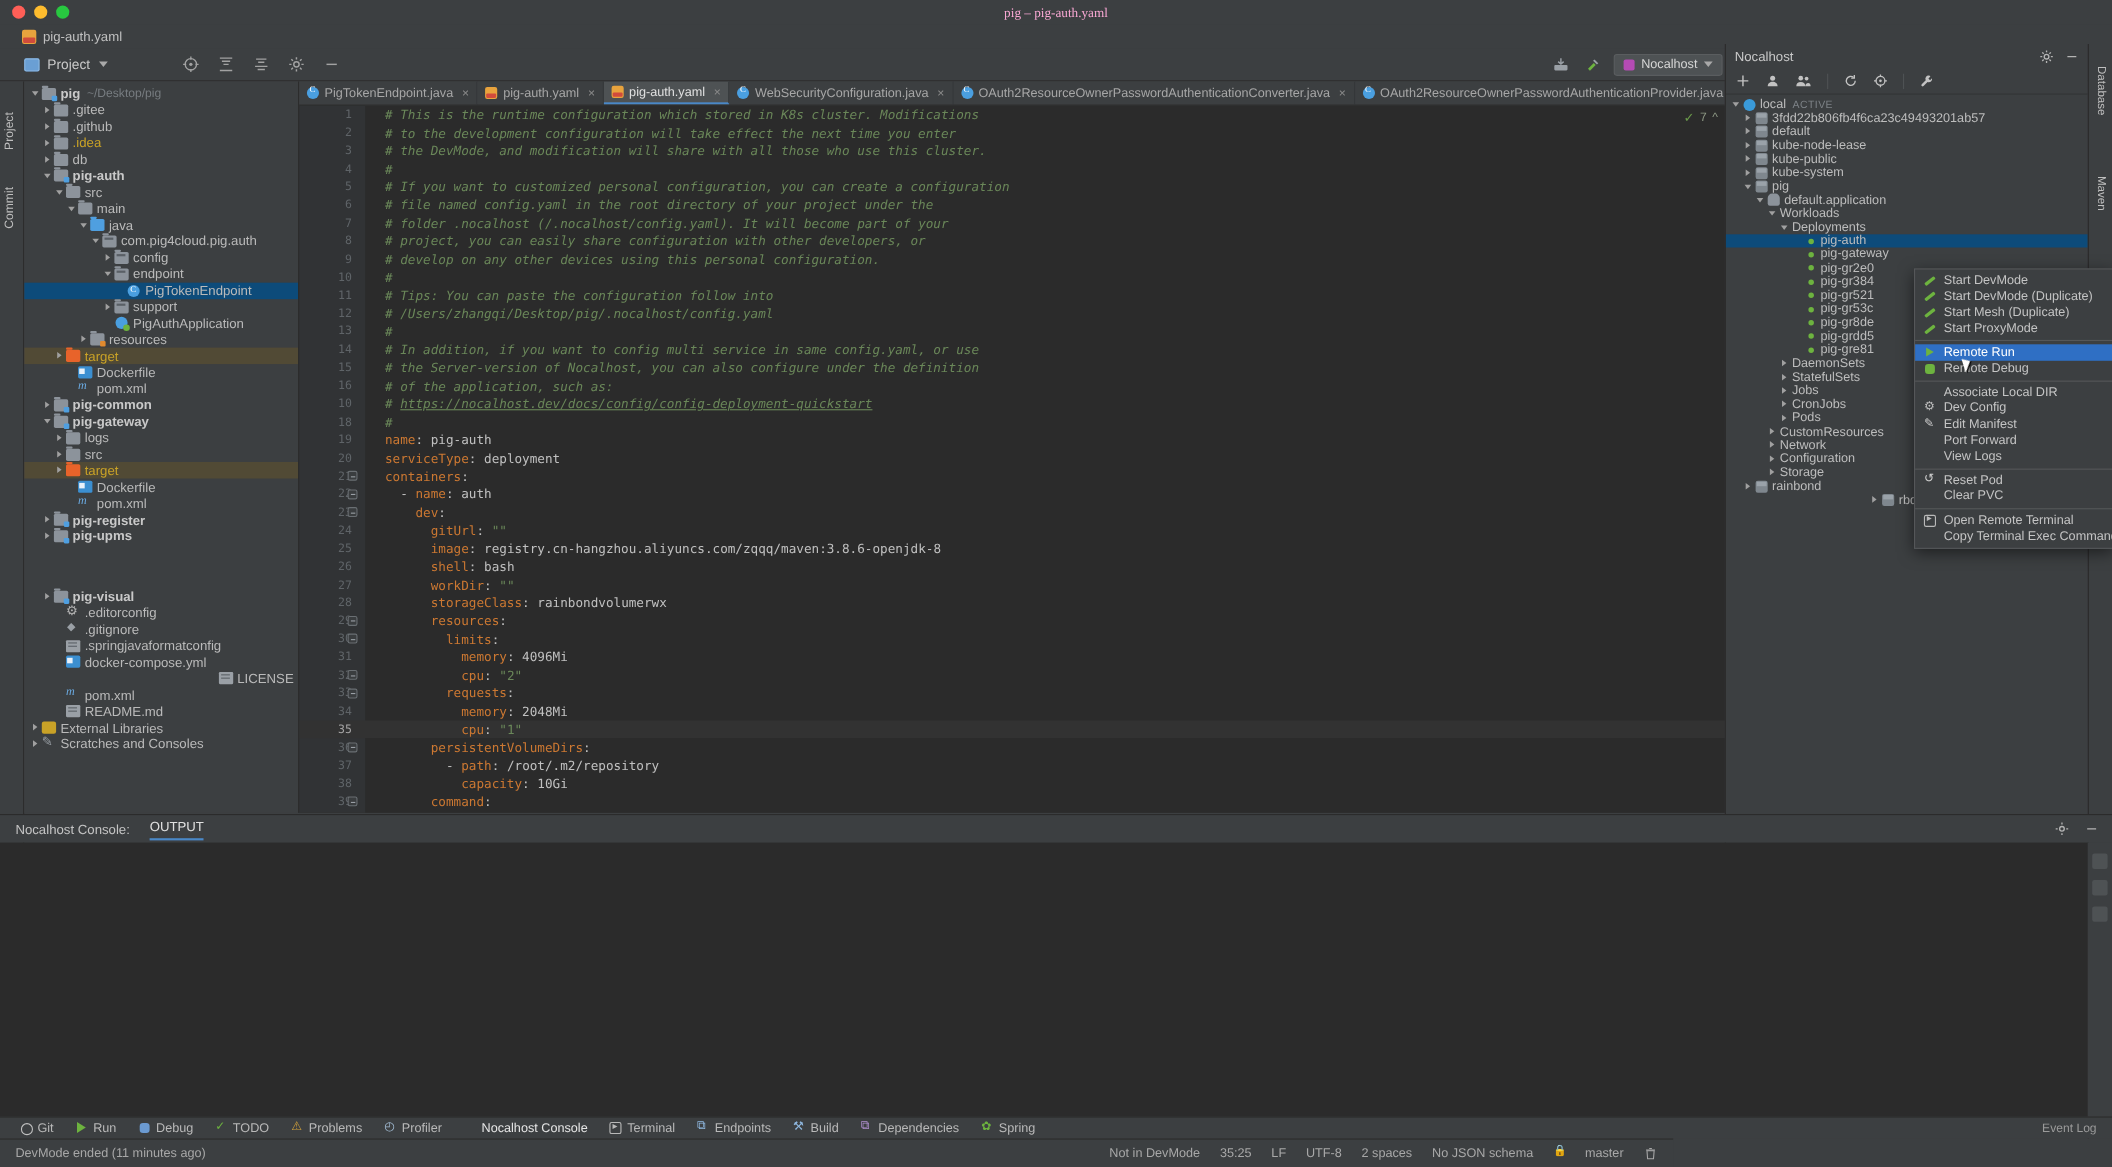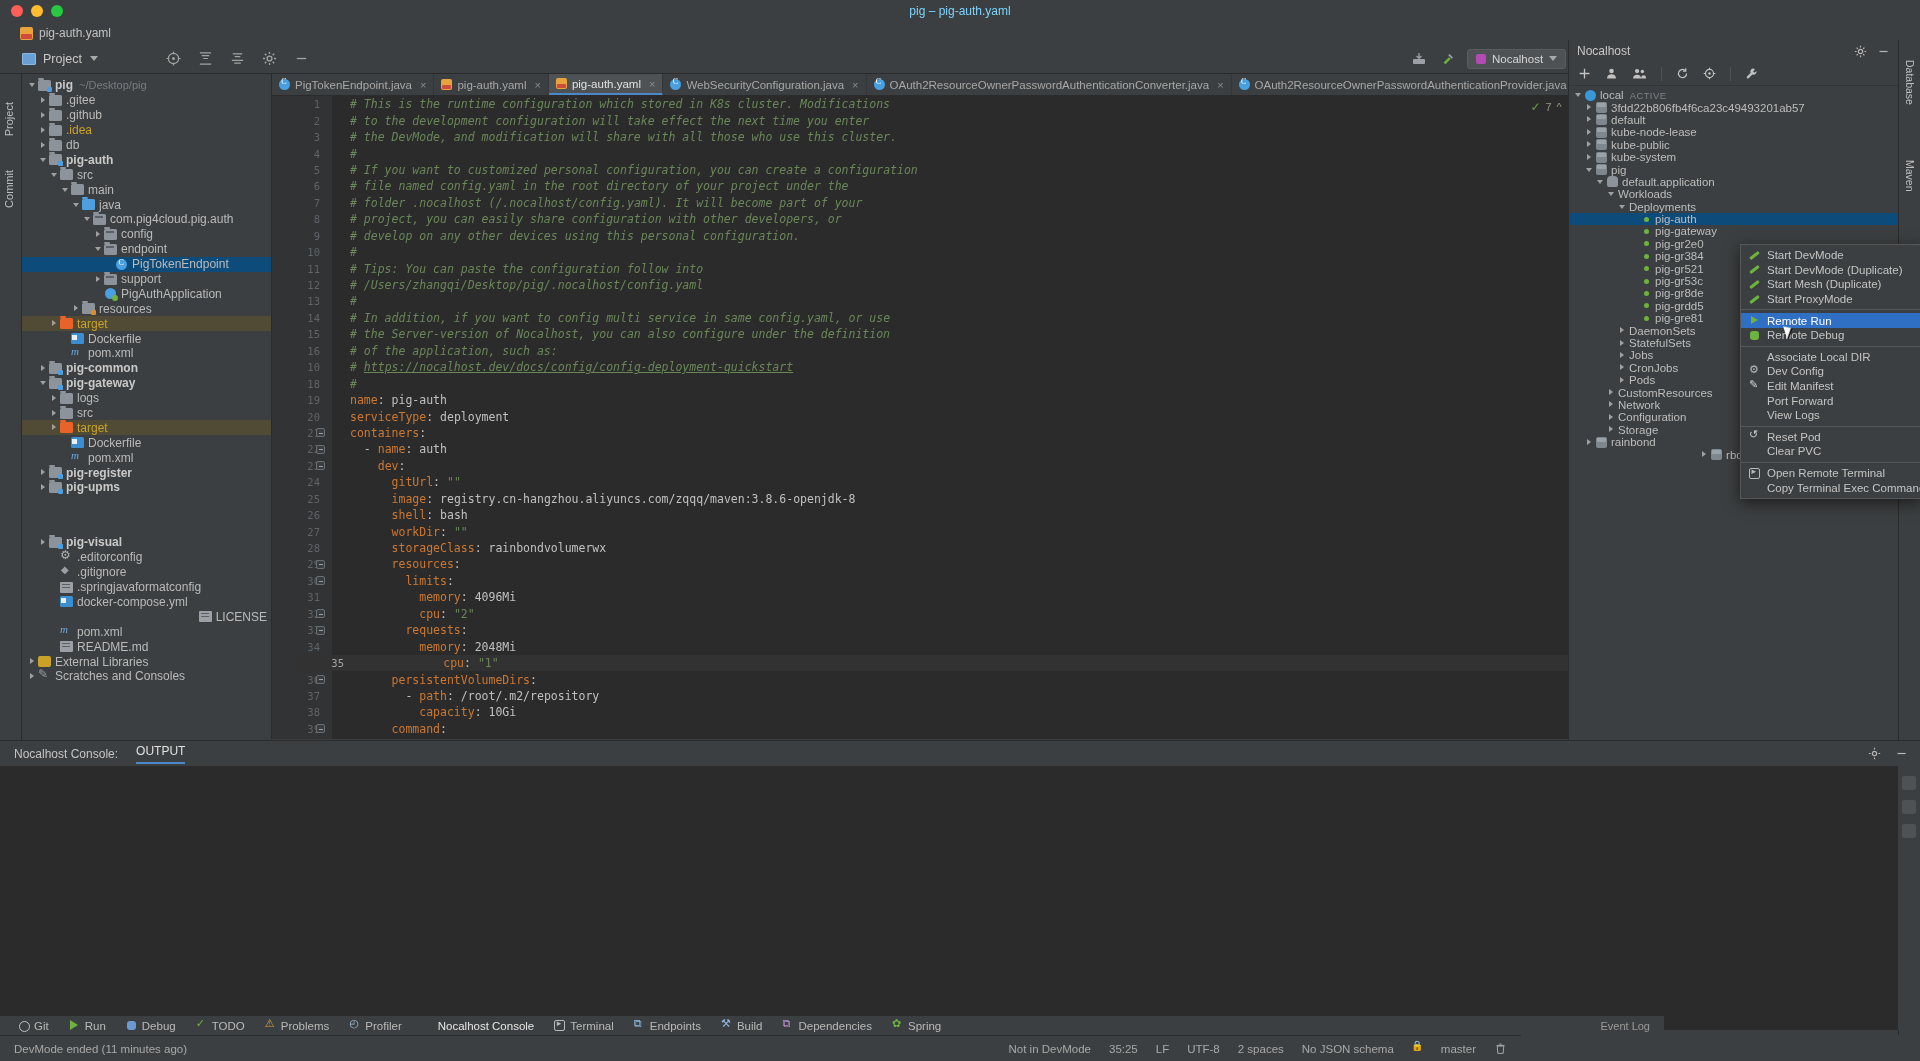--- a/index.html
+++ b/index.html
@@ -15,21 +15,21 @@
   
   .titlebar {
     position: absolute; top:0; left:0; width:1920px; height:22px;
     background:#3c3f41; display:flex; align-items:center;
   }
   .traffic { display:flex; gap:8px; padding-left:11px; }
   .dot { width:12px; height:12px; border-radius:50%; }
   .dot.red{background:#ff5f57;} .dot.yellow{background:#febc2e;} .dot.green{background:#28c840;}
   .win-title {
     position:absolute; left:0; right:0; text-align:center;
-    font-size:12px; color:#7dd3fc; line-height:22px;
+    font-size:12px; color:#f9a8d4; line-height:22px;font-family:Liberation Serif, serif;
   }
 
   
   .navbar {
     position:absolute; top:22px; left:0; width:1920px; height:22px;
     background:#3c3f41; display:flex; align-items:center; padding-left:20px;
   }
   .navbar .fileicon {
     width:13px; height:13px; margin-right:6px; position:relative;
     background:#e8a33d; border-radius:2px;
@@ -167,21 +167,21 @@
   }
   .gutter{
     position:absolute; top:0; left:0; width:60px; height:100%;
     background:#313335;
   }
   .lines{ position:absolute; top:0; left:0; right:0; bottom:0; }
   .codeline{
     position:relative; height:16.45px; display:flex; align-items:center;
     font-family:"DejaVu Sans Mono", monospace; font-size:11.5px; white-space:pre;
   }
-  .codeline.cur{ background:#323232;margin-left:24px; }
+  .codeline.cur{ background:#323232; }
   .ln{
     position:absolute; left:0; width:48px; text-align:right; color:#5f6468; font-size:10.5px;
     font-family:"DejaVu Sans Mono", monospace;
   }
   .ln.cur{ color:#a4a3a3; }
   .ctext{ margin-left:78px; }
   .cmt{ color:#6a8759; font-style:italic; }
   .key{ color:#cc7832; }
   .val{ color:#c0c0c0; }
   .str{ color:#6a8759; }
@@ -288,21 +288,21 @@
     position:absolute; left:0; top:766px; width:1898px; height:264px;
     background:#2b2b2b;
   }
   .console-right{
     position:absolute; right:0; top:766px; width:22px; height:264px; background:#3c3f41;
   }
   .cr-ic{ width:14px;height:14px;margin:10px auto; background:#4e5254; border-radius:2px; }
 
   
   .bottombar{
-    position:absolute; left:0; bottom:26px; width:1664px; height:20px;
+    position:absolute; left:0; bottom:26px; width:1920px; height:20px;
     background:#3c3f41; display:flex; align-items:center; gap:20px; padding-left:18px;
     border-top:1px solid #2b2b2b;
   }
   .bb{ display:flex; align-items:center; gap:5px; font-size:11.5px; color:#b9b9b9; }
   .bb.active{ color:#e6e6e6; }
   .bb .bic{ width:11px;height:11px;position:relative; }
   .bb .bic.git::after{content:"";position:absolute;left:1px;top:1px;width:9px;height:9px;border:1.5px solid #c0c0c0;border-radius:50%;}
   .bb .bic.run::after{content:"";position:absolute;left:1px;top:0px;border-left:8px solid #6db33f;border-top:5px solid transparent;border-bottom:5px solid transparent;}
   .bb .bic.debug::after{content:"";position:absolute;left:1px;top:1px;width:9px;height:9px;border-radius:3px;background:#6b9ad1;}
   .bb .bic.todo::after{content:"\2713";position:absolute;left:0;top:-3px;font-size:11px;color:#6db33f;}

